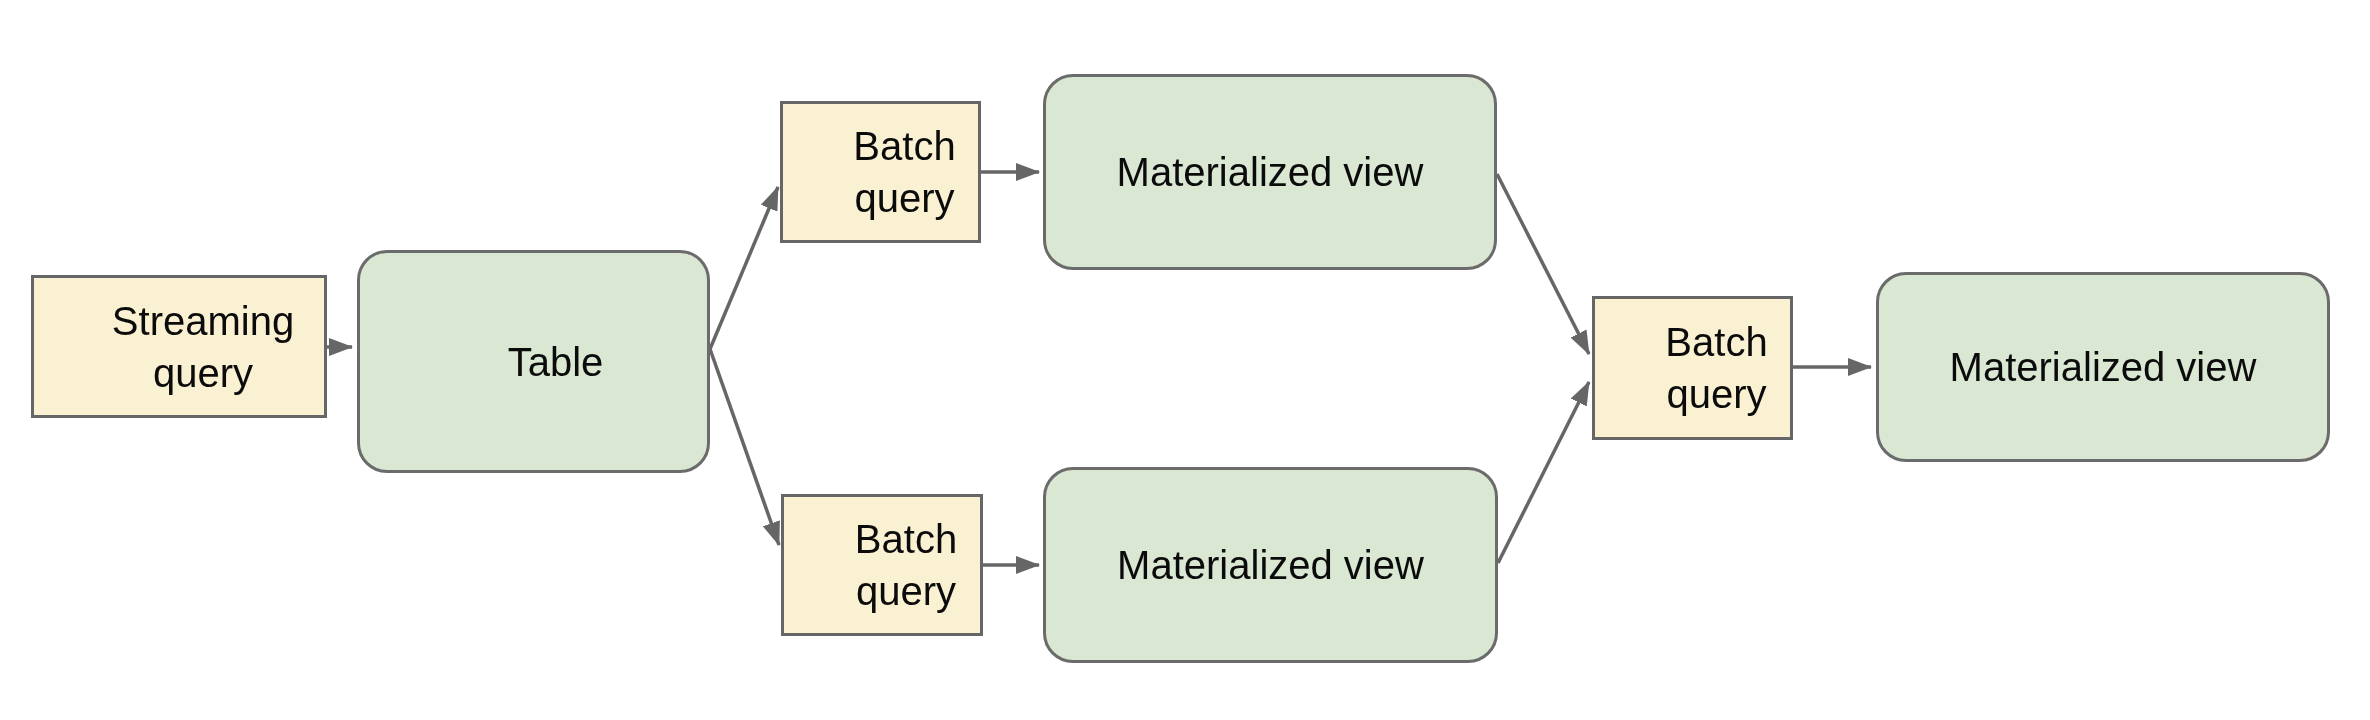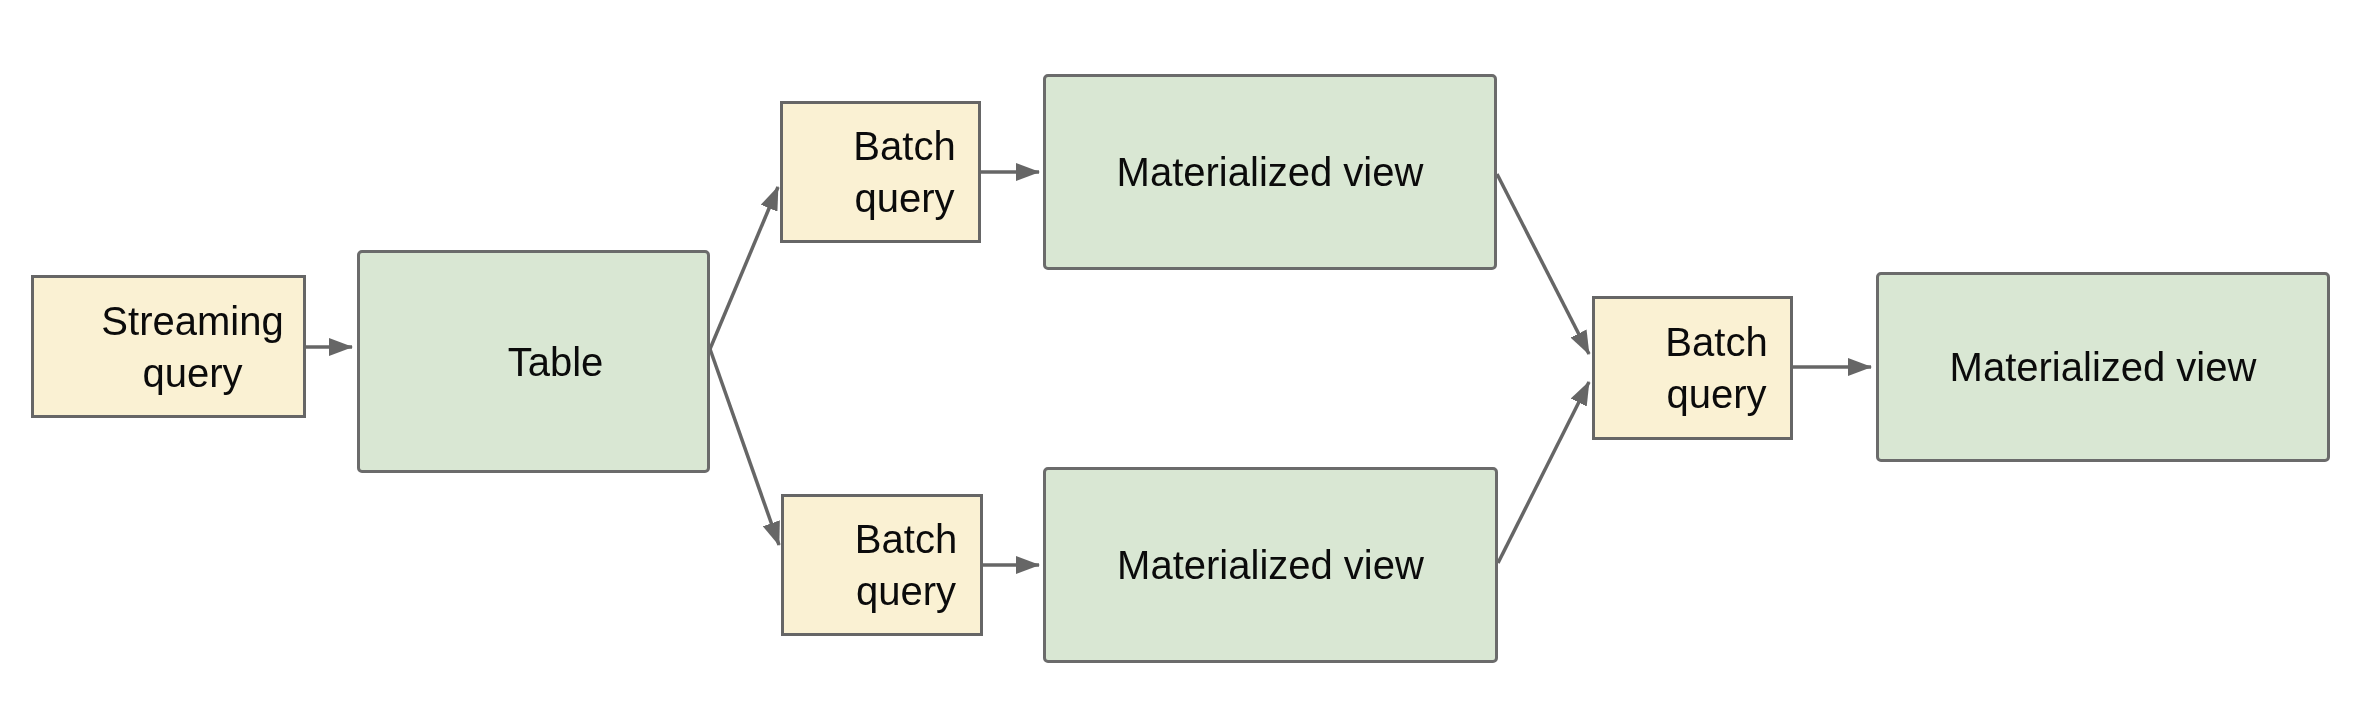--- a/index.html
+++ b/index.html
@@ -34,24 +34,24 @@
     line-height: 52px;
   }
   .node-query {
     background: #faf1d3;
     border: 3px solid #666666;
     padding-left: 48px;
   }
   .node-dataset {
     background: #d9e7d3;
     border: 3px solid #6b6b6b;
-    border-radius: 5px;
+    border-radius: 30px;
   }
   
-  .n-streaming     { left: 31px;   top: 275px; width: 275px; height: 143px; }
+  .n-streaming     { left: 31px;   top: 275px; width: 296px; height: 143px; }
   .n-table         { left: 357px;  top: 250px; width: 353px; height: 223px; padding-left: 44px; }
   .n-batch-top     { left: 780px;  top: 101px; width: 201px; height: 142px; }
   .n-mv-top        { left: 1043px; top: 74px;  width: 454px; height: 196px; }
   .n-batch-bottom  { left: 781px;  top: 494px; width: 202px; height: 142px; }
   .n-mv-bottom     { left: 1043px; top: 467px; width: 455px; height: 196px; }
   .n-batch-right   { left: 1592px; top: 296px; width: 201px; height: 144px; }
   .n-mv-right      { left: 1876px; top: 272px; width: 454px; height: 190px; }
   .node .label { display: inline-block; padding: 0 12px; }
 </style>
 </head>

